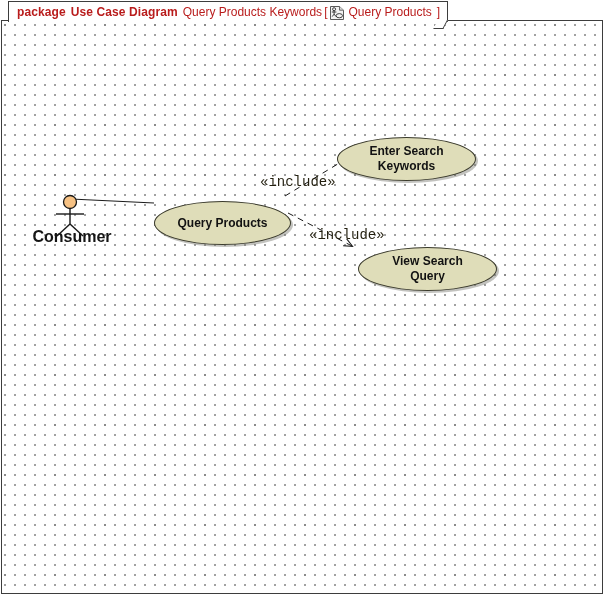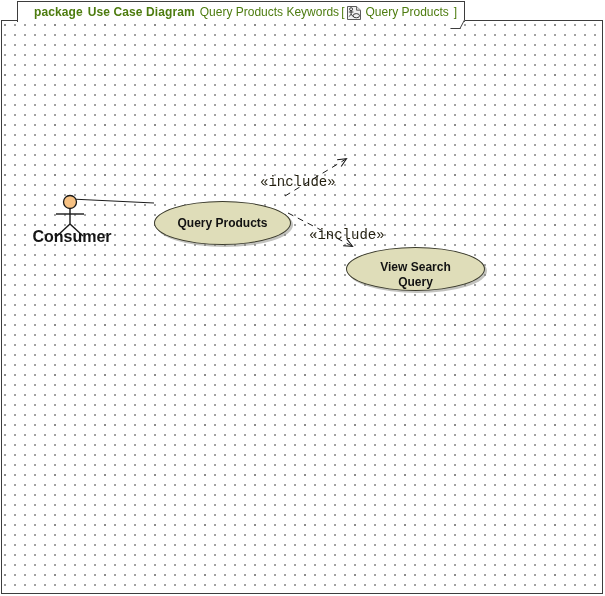--- a/index.html
+++ b/index.html
@@ -39,32 +39,32 @@
     background-image:
       radial-gradient(circle at 1px 1px, #8a8a8a 0.9px, rgba(0,0,0,0) 1px);
     background-size: 50px 50px;
     background-position: 2px 3px;
     pointer-events: none;
   }
 
   
   #package-tab {
     position: absolute;
-    left: 17px;
+    left: 8px;
     top: 1px;
     height: 21px;
-    padding: 0 7px 0 16px;
+    padding: 0 7px 0 8px;
     display: flex;
     align-items: center;
     background: #ffffff;
     border: 1px solid #3d3d3d;
     border-bottom: none;
     white-space: nowrap;
     font-size: 12px;
-    color: #4d7c0f;
+    color: #b91c1c;
     z-index: 5;
   }
   #package-tab::after {
     content: "";
     position: absolute;
     right: -1px;
     bottom: -7px;
     width: 9px;
     height: 8px;
     background: #ffffff;
@@ -135,21 +135,21 @@
     justify-content: center;
     text-align: center;
     font-size: 12px;
     font-weight: bold;
     color: #121212;
     line-height: 15px;
     box-shadow: 2px 2px 0 rgba(120,120,110,0.45);
   }
   #uc-query-products { left: 152px; top: 180px; width: 137px; height: 44px; }
   #uc-enter-search   { left: 335px; top: 116px; width: 139px; height: 44px; }
-  #uc-view-result    { left: 344px; top: 226px; width: 139px; height: 44px; align-items: flex-end; }
+  #uc-view-result    { left: 356px; top: 226px; width: 139px; height: 44px; }
 
   
   .edge-label {
     position: absolute;
     font-size: 14px;
     color: #231f0f;
     white-space: nowrap;
     font-family: Liberation Mono, monospace;
   }
   #label-include-1 { left: 258px; top: 153px; }
@@ -195,20 +195,26 @@
         <line x1="32" y1="31" x2="19" y2="43" stroke="#171717" stroke-width="1.4"></line>
         <line x1="32" y1="31" x2="45" y2="43" stroke="#171717" stroke-width="1.4"></line>
       </svg>
     </div>
     <div id="actor-label">Consumer</div>
 
     <div class="usecase" id="uc-query-products">
       <span>Query Products</span>
     </div>
 
+    <div class="usecase" id="uc-enter-search">
+      <span>
+        <span>Enter Search</span><br>
+        <span>Keywords</span>
+      </span>
+    </div>
 
     <div class="usecase" id="uc-view-result">
       <span>
         <span>View Search</span><br>
         <span>Query</span>
       </span>
     </div>
 
     <div class="edge-label" id="label-include-1">«include»</div>
     <div class="edge-label" id="label-include-2">«include»</div>

